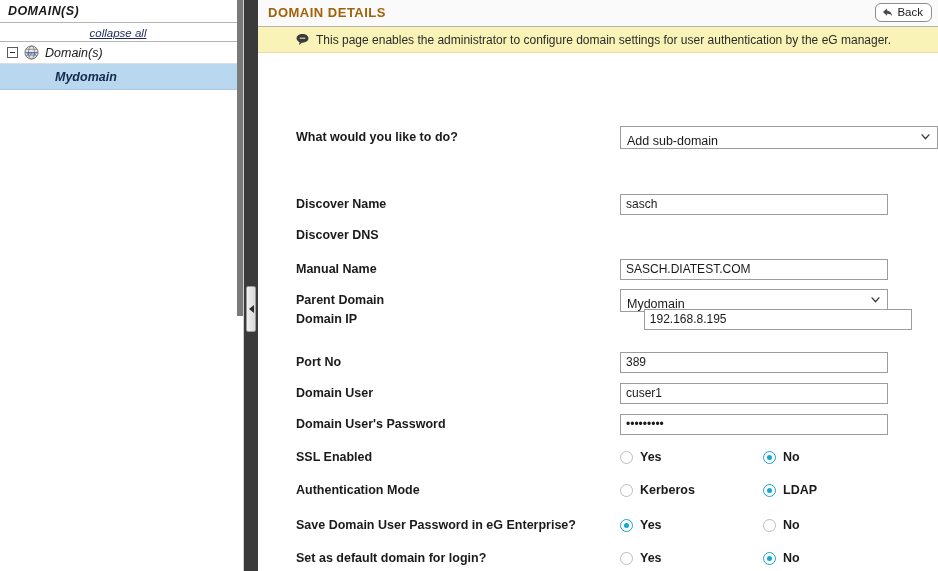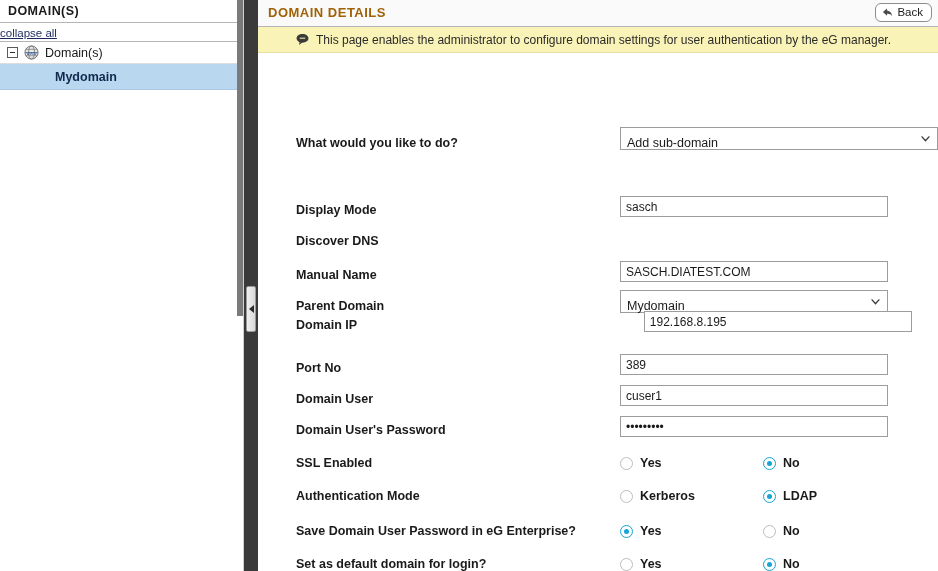--- a/index.html
+++ b/index.html
@@ -19,38 +19,39 @@
   }
 
   
   #sidebar {
     position: absolute;
     left: 0; top: 0;
     width: 244px;
     height: 571px;
     background: #ffffff;
     border-right: 1px solid #cfcfcf;
+    font-style: italic;
   }
 
   .sb-title {
     height: 23px;
     line-height: 22px;
     padding-left: 8px;
     font-size: 12.5px;
     font-weight: bold;
     color: #1a1a1a;
     letter-spacing: .4px;
     border-bottom: 1px solid #b5b5b5;
     background: #ffffff;
   }
 
   .sb-collapse-row {
     height: 19px;
     border-bottom: 1px solid #b5b5b5;
-    text-align: left;
+    text-align: center;
     padding-right: 7px;
     background: #ffffff;
   }
   .sb-collapse-link {
     font-size: 11.5px;
     color: #1b2a5c;
     text-decoration: underline;
     line-height: 18px;
     cursor: pointer;
   }
@@ -208,21 +209,21 @@
     position: relative;
     padding-top: 0;
   }
 
   .row {
     position: absolute;
     left: 0;
     width: 680px;
     height: 26px;
     display: flex;
-    align-items: flex-end;
+    align-items: center;
   }
   .lbl {
     width: 362px;
     padding-left: 38px;
     font-size: 12.5px;
     font-weight: bold;
     color: #1a1a1a;
   }
   .ctl {
     width: 318px;
@@ -363,21 +364,21 @@
           <div class="sel topsel">
             <span>Add sub-domain</span>
             <svg class="chev" viewBox="0 0 10 7">
               <path d="M1 1 L5 5.4 L9 1" fill="none" stroke="#3a3a3a" stroke-width="1.6" stroke-linecap="round"></path>
             </svg>
           </div>
         </div>
       </div>
 
       <div class="row" style="top:138px;">
-        <div class="lbl">Display Mode</div>
+        <div class="lbl">Discover Name</div>
         <div class="ctl">
           <input class="txt" type="text" value="sasch" style="">
         </div>
       </div>
 
       <div class="row" style="top:169px;">
         <div class="lbl">Discover DNS</div>
       </div>
 
       <div class="row" style="top:203px;">

